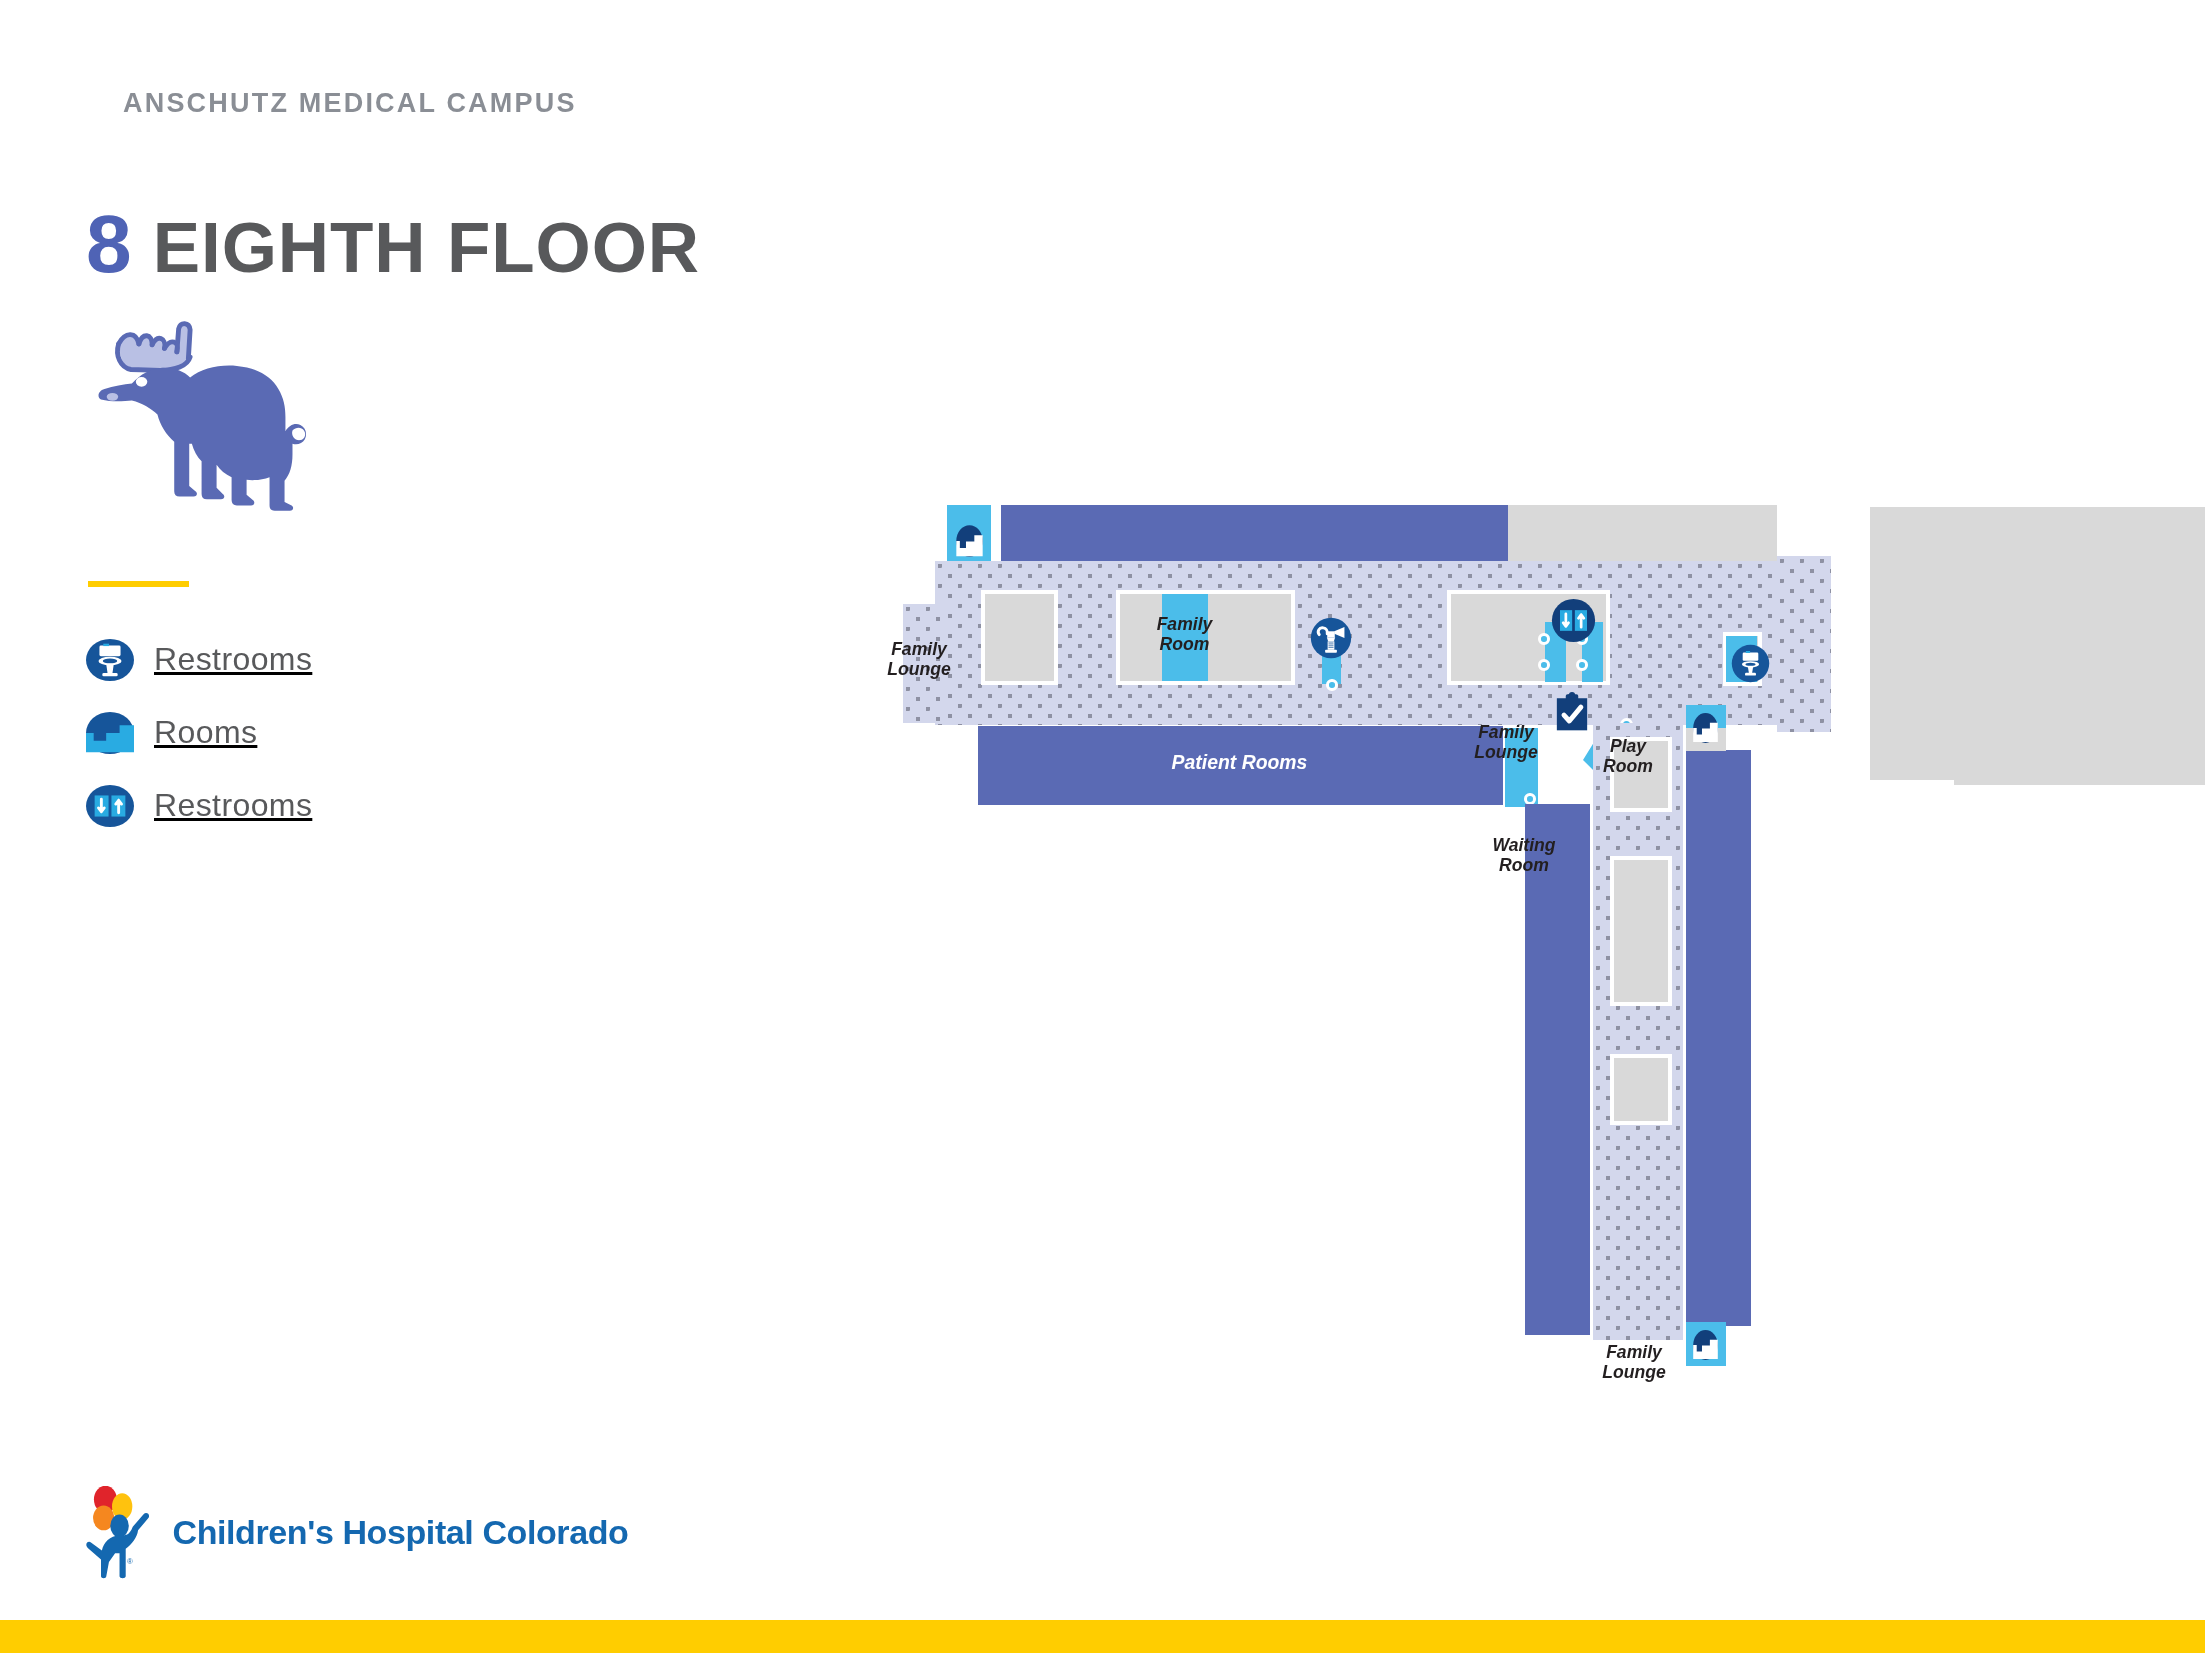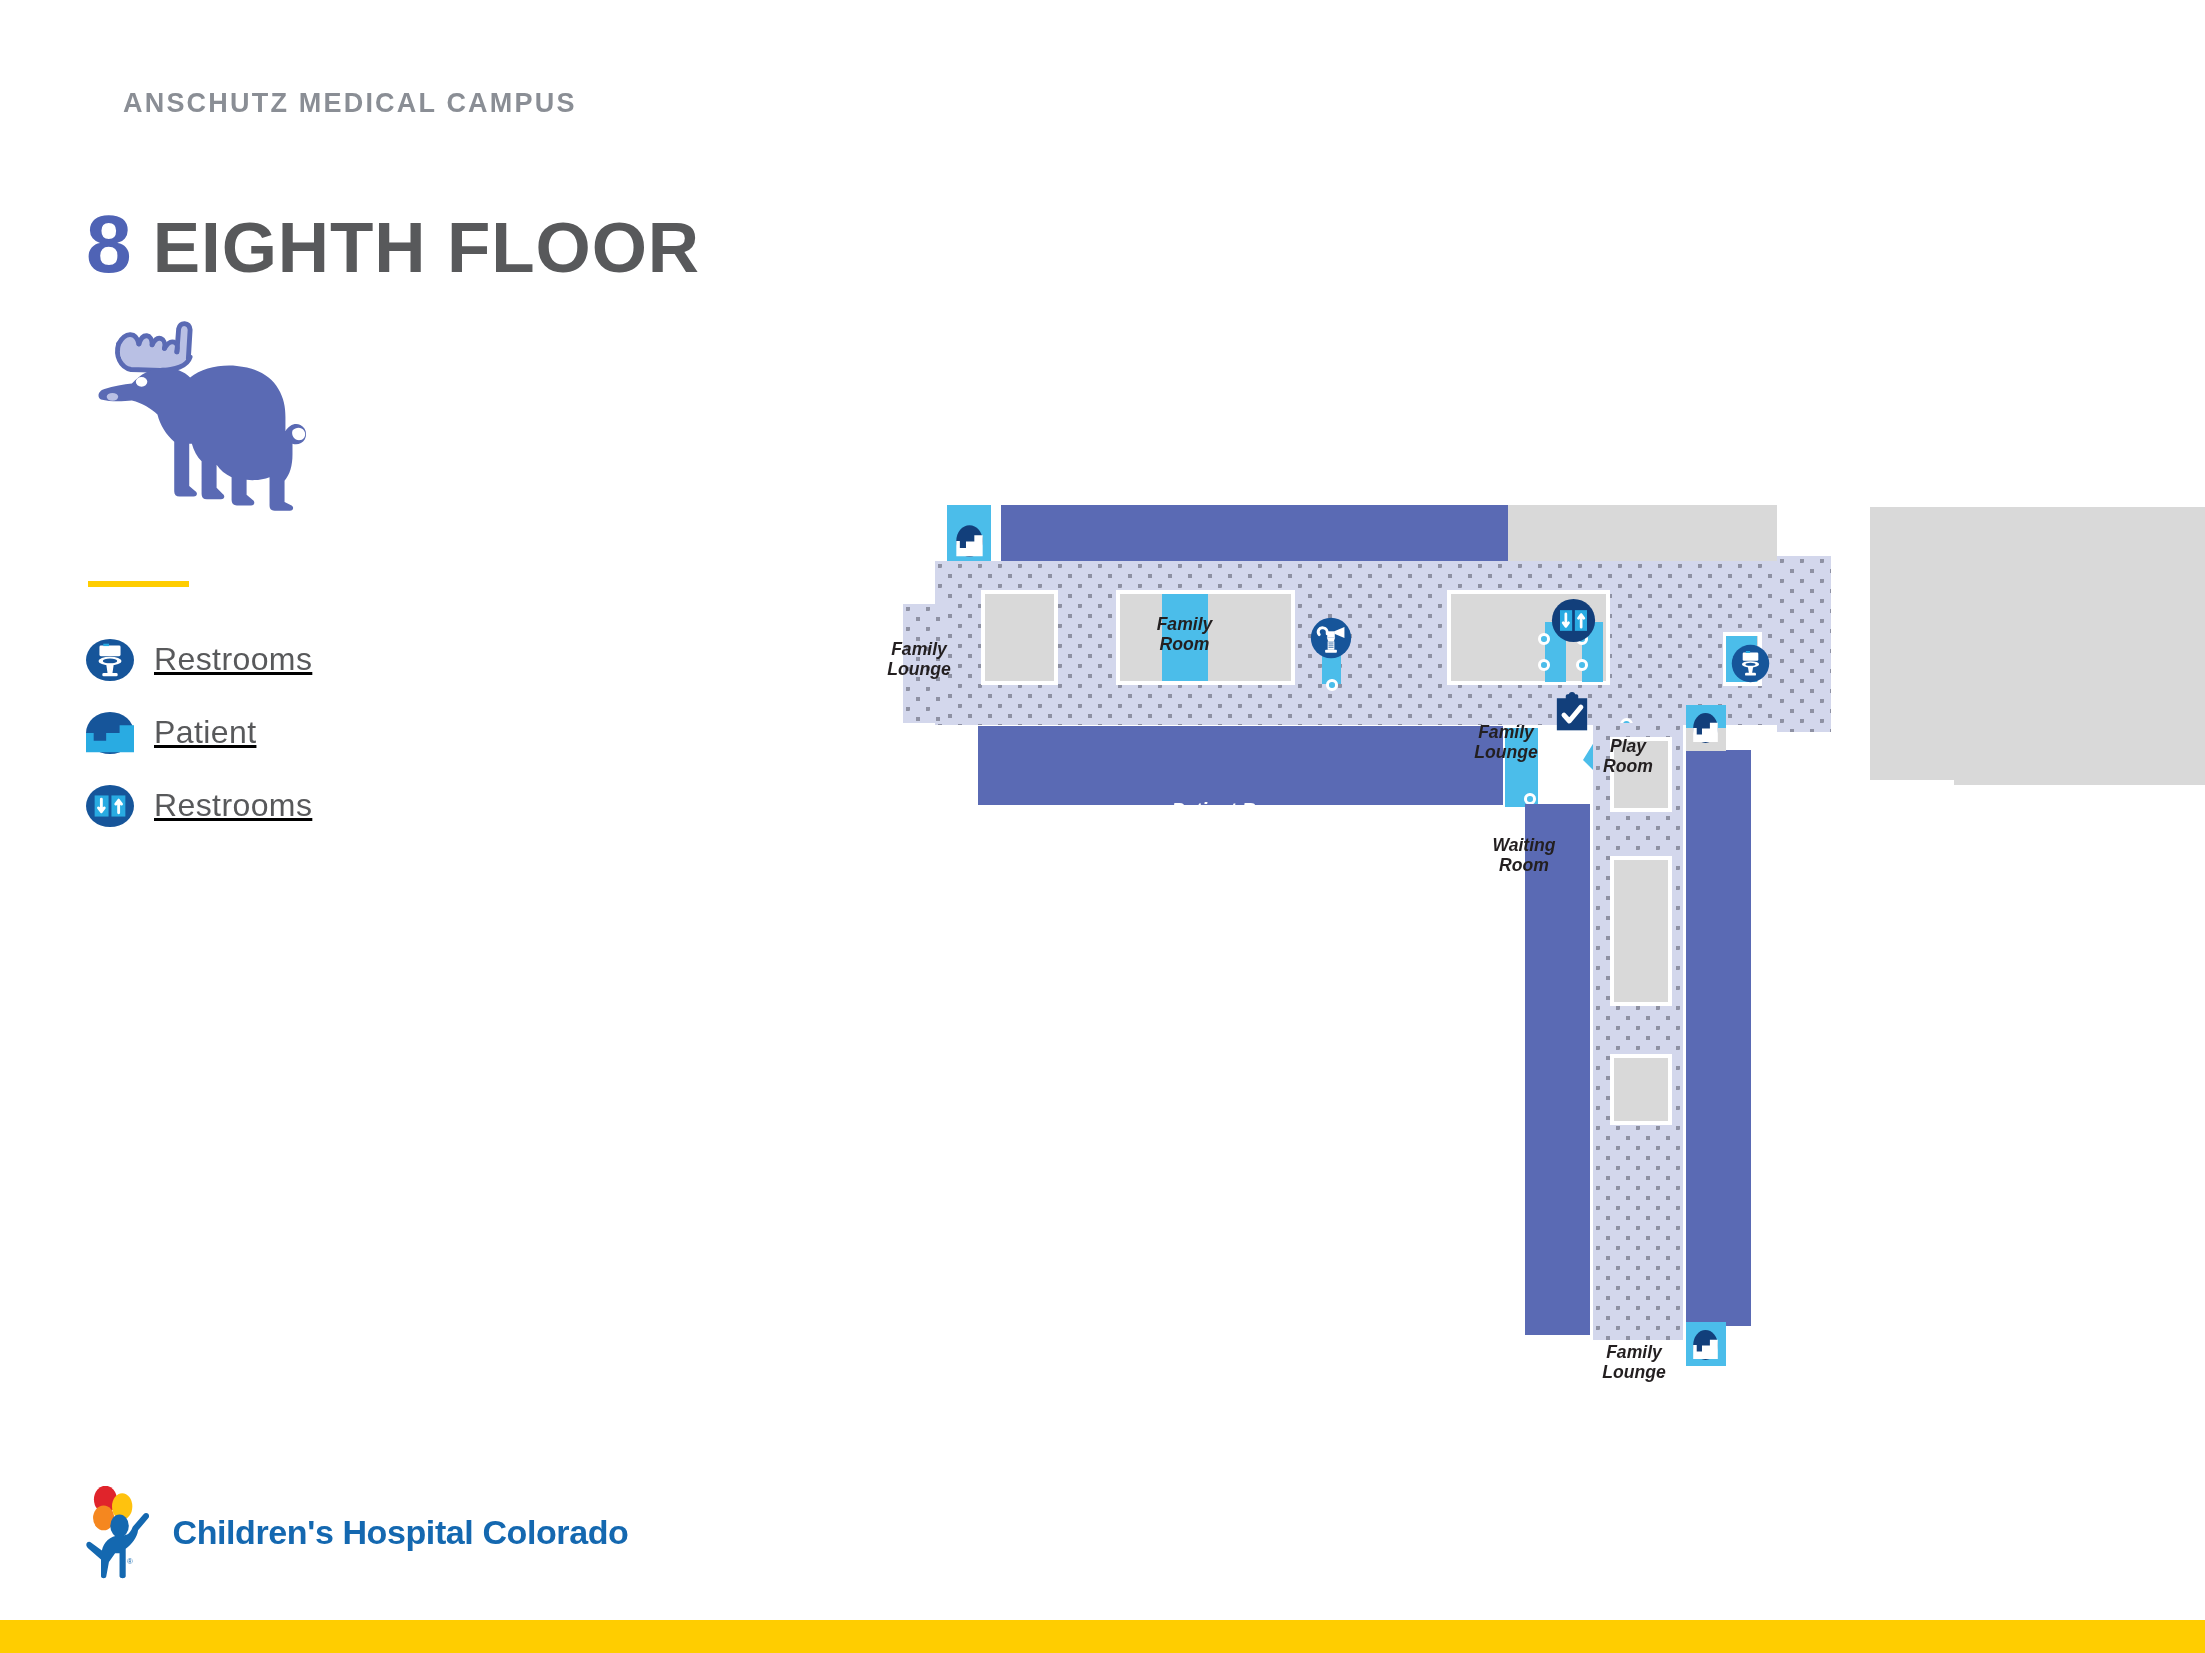--- a/index.html
+++ b/index.html
@@ -169,21 +169,21 @@
   </div>
 
 
   <div class="legend-row">
     <span class="legend-icon">
       <svg viewBox="0 0 100 100" xmlns="http://www.w3.org/2000/svg">
         <ellipse cx="50" cy="50" rx="50" ry="44" fill="#16559A"></ellipse>
         <path d="M0 50 L0 90 L100 90 L100 34 L70 34 L70 50 L42 50 L42 66 L16 66 L16 50 Z" fill="#29ABE2"></path>
       </svg>
     </span>
-    <span class="legend-label">Patient</span>
+    <span class="legend-label">Rooms</span>
   </div>
 
   <div class="legend-row">
     <span class="legend-icon">
       <svg viewBox="0 0 100 100" xmlns="http://www.w3.org/2000/svg">
         <ellipse cx="50" cy="50" rx="50" ry="44" fill="#16559A"></ellipse>
         <rect x="18" y="28" width="29" height="44" fill="#29ABE2"></rect>
         <rect x="53" y="28" width="29" height="44" fill="#29ABE2"></rect>
         <path d="M32 36 v24 M32 62 l-6 -8 M32 62 l6 -8" stroke="#FFFFFF" stroke-width="6" fill="none" stroke-linecap="round" stroke-linejoin="round"></path>
         <path d="M68 64 v-24 M68 38 l-6 8 M68 38 l6 8" stroke="#FFFFFF" stroke-width="6" fill="none" stroke-linecap="round" stroke-linejoin="round"></path>
@@ -342,21 +342,21 @@
       <path d="M5 38 L5 70 L61 70 L61 26 L43 26 L43 39 L25 39 L25 53 L13 53 L13 38 Z" fill="#FFFFFF"></path>
     </svg>
   </div>
 
   <div class="map-label" style="left:864px; top:640px; width:110px; font-size:17.6px;">Family
 Lounge</div>
 
   <div class="map-label" style="left:1134px; top:615px; width:101px; font-size:17.6px;">Family
 Room</div>
 
-  <div class="map-label white" style="left:1072px; top:752px; width:335px; font-size:19.4px;margin-top:48px;">Patient Rooms</div>
+  <div class="map-label white" style="left:1072px; top:752px; width:335px; font-size:19.4px;">Patient Rooms</div>
 
   <div class="map-label" style="left:1451px; top:723px; width:110px; font-size:17.6px;">Family
 Lounge</div>
 
   <div class="map-label" style="left:1469px; top:836px; width:110px; font-size:17.6px;">Waiting
 Room</div>
 
   <div class="map-label" style="left:1586px; top:737px; width:84px; font-size:17.6px;">Play
 Room</div>
 

